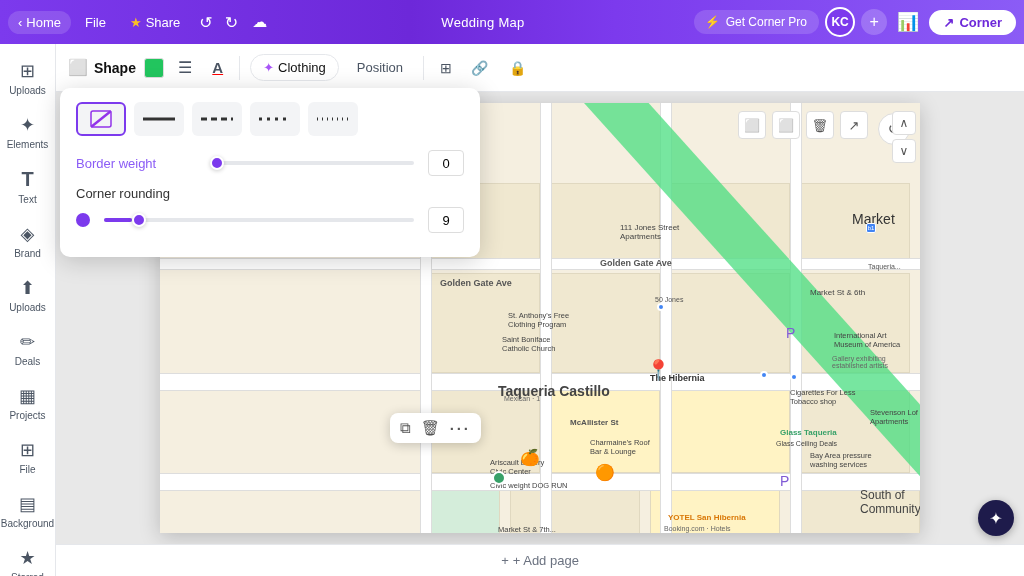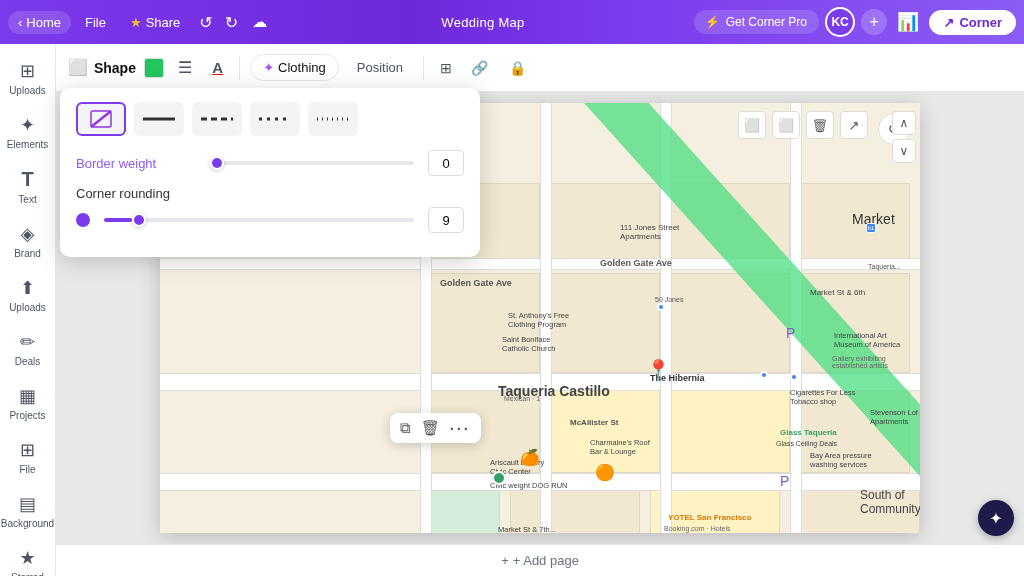--- a/index.html
+++ b/index.html
@@ -377,21 +377,21 @@
       <div style="position:absolute;left:650px;top:348px;font-size:7.5px;color:#444;">Bay Area pressure<br>washing services</div>
       <div style="position:absolute;left:674px;top:228px;font-size:7.5px;color:#444;">International Art<br>Museum of America</div>
       <div style="position:absolute;left:672px;top:252px;font-size:7px;color:#666;">Gallery exhibiting established artists</div>
       <div style="position:absolute;left:348px;top:208px;font-size:7.5px;color:#444;">St. Anthony's Free<br>Clothing Program</div>
       <div style="position:absolute;left:342px;top:232px;font-size:7.5px;color:#444;">Saint Boniface<br>Catholic Church</div>
       <div style="position:absolute;left:338px;top:280px;font-size:14px;color:#444;font-weight:600;text-align:center;">Taqueria Castillo</div>
       <div style="position:absolute;left:344px;top:292px;font-size:7px;color:#666;">Mexican · 1</div>
       <div style="position:absolute;left:330px;top:355px;font-size:7.5px;color:#444;">Ariscault Bakery<br>Civic Center</div>
       <div style="position:absolute;left:330px;top:378px;font-size:7.5px;color:#444;">Civic weight DOG RUN</div>
       <div style="position:absolute;left:338px;top:422px;font-size:7.5px;color:#444;">Market St &amp; 7th...<br>BikeLink -...<br>Center Bike...</div>
-      <div style="position:absolute;left:508px;top:410px;font-size:8px;color:#d97706;font-weight:600;">YOTEL San Francisco</div>
+      <div style="position:absolute;left:508px;top:410px;font-size:8px;color:#d97706;font-weight:600;">YOTEL San Hibernia</div>
       <div style="position:absolute;left:504px;top:422px;font-size:7px;color:#666;">Booking.com · Hotels</div>
 
       <div style="position:absolute;left:654px;top:428px;font-size:7.5px;color:#444;">Alaska Refrigeration<br>Air Conditioning</div>
 
       <div style="position:absolute;left:700px;top:385px;font-size:12px;color:#444;">South of<br>Community</div>
 
       <div style="position:absolute;left:497px;top:200px;width:8px;height:8px;background:#4285f4;border-radius:50%;border:2px solid white;"></div>
       <div style="position:absolute;left:600px;top:268px;width:8px;height:8px;background:#4285f4;border-radius:50%;border:2px solid white;"></div>
       <div style="position:absolute;left:630px;top:270px;width:8px;height:8px;background:#4285f4;border-radius:50%;border:2px solid white;"></div>
       <div style="position:absolute;left:706px;top:120px;width:10px;height:10px;background:#4285f4;border-radius:2px;border:1px solid white;font-size:6px;display:flex;align-items:center;justify-content:center;color:white;">b1</div>

